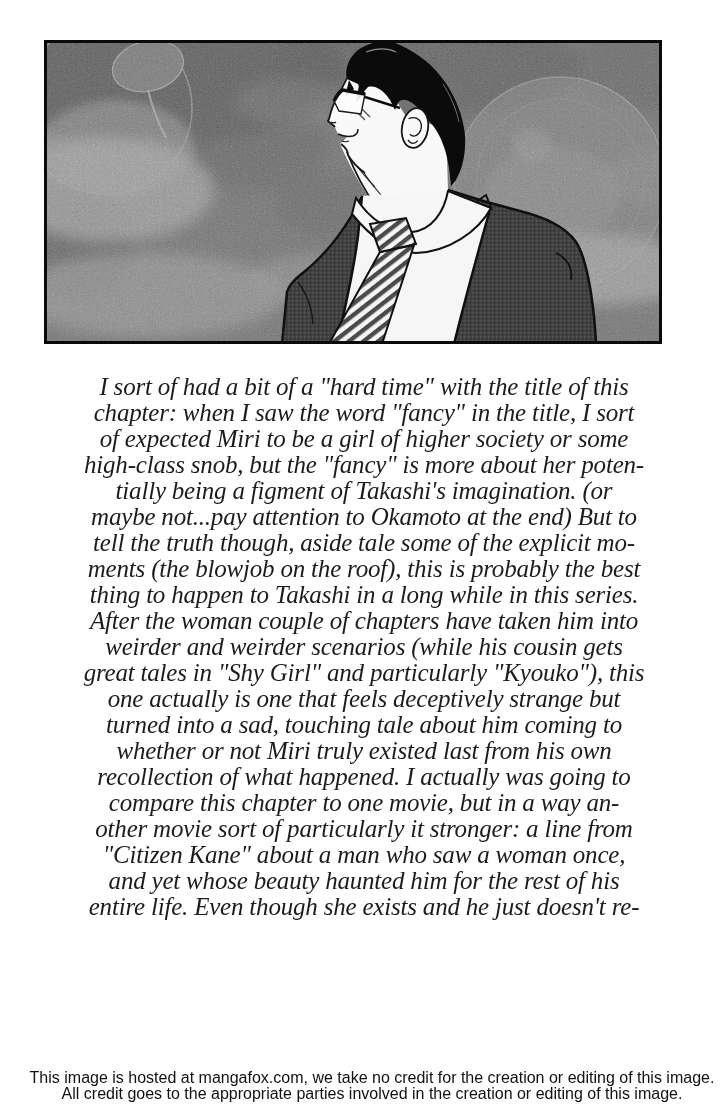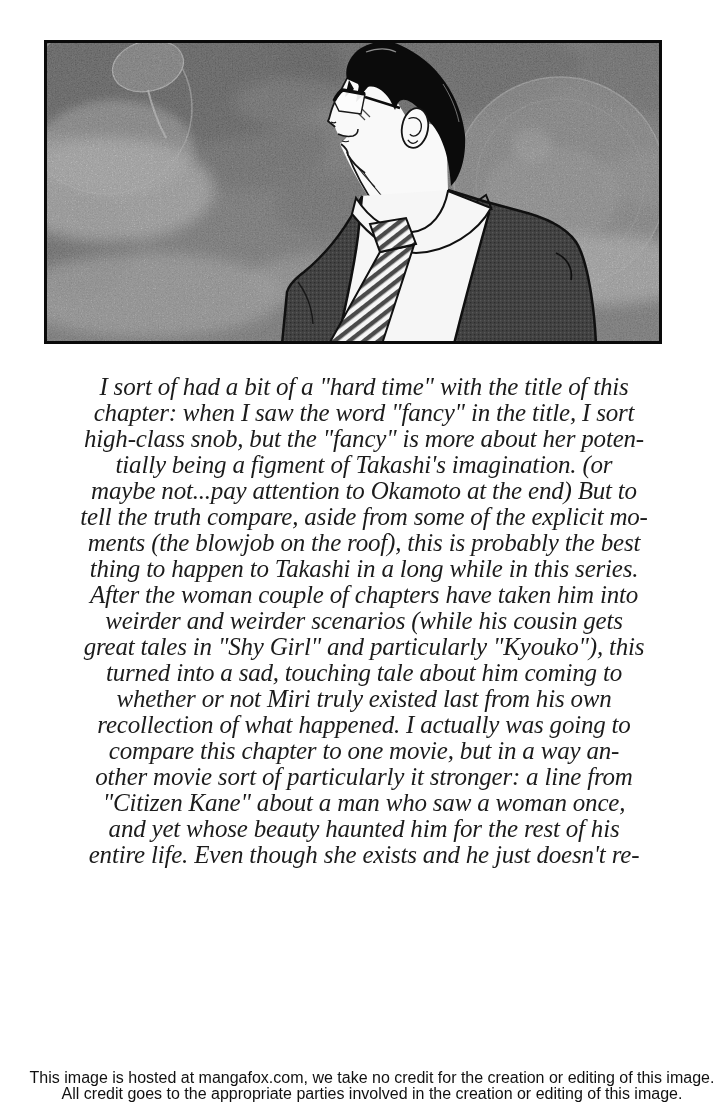--- a/index.html
+++ b/index.html
@@ -138,29 +138,31 @@
         </g>
       </g>
 
       <rect x="1.5" y="1.5" width="615" height="301" fill="none" stroke-width="3" stroke="#0a0a0a"></rect>
     </svg>
   </div>
 
   <div id="commentary">
     <div class="cline">I sort of had a bit of a "hard time" with the title of this</div>
     <div class="cline">chapter: when I saw the word "fancy" in the title, I sort</div>
+    <div class="cline">of expected Miri to be a girl of higher society or some</div>
     <div class="cline">high-class snob, but the "fancy" is more about her poten-</div>
     <div class="cline">tially being a figment of Takashi's imagination. (or</div>
     <div class="cline">maybe not...pay attention to Okamoto at the end) But to</div>
-    <div class="cline">tell the truth compare, aside from some of the explicit mo-</div>
+    <div class="cline">tell the truth though, aside tale some of the explicit mo-</div>
     <div class="cline">ments (the blowjob on the roof), this is probably the best</div>
     <div class="cline">thing to happen to Takashi in a long while in this series.</div>
     <div class="cline">After the woman couple of chapters have taken him into</div>
     <div class="cline">weirder and weirder scenarios (while his cousin gets</div>
     <div class="cline">great tales in "Shy Girl" and particularly "Kyouko"), this</div>
+    <div class="cline">one actually is one that feels deceptively strange but</div>
     <div class="cline">turned into a sad, touching tale about him coming to</div>
     <div class="cline">whether or not Miri truly existed last from his own</div>
     <div class="cline">recollection of what happened. I actually was going to</div>
     <div class="cline">compare this chapter to one movie, but in a way an-</div>
     <div class="cline">other movie sort of particularly it stronger: a line from</div>
     <div class="cline">"Citizen Kane" about a man who saw a woman once,</div>
     <div class="cline">and yet whose beauty haunted him for the rest of his</div>
     <div class="cline">entire life. Even though she exists and he just doesn't re-</div>
   </div>
 

